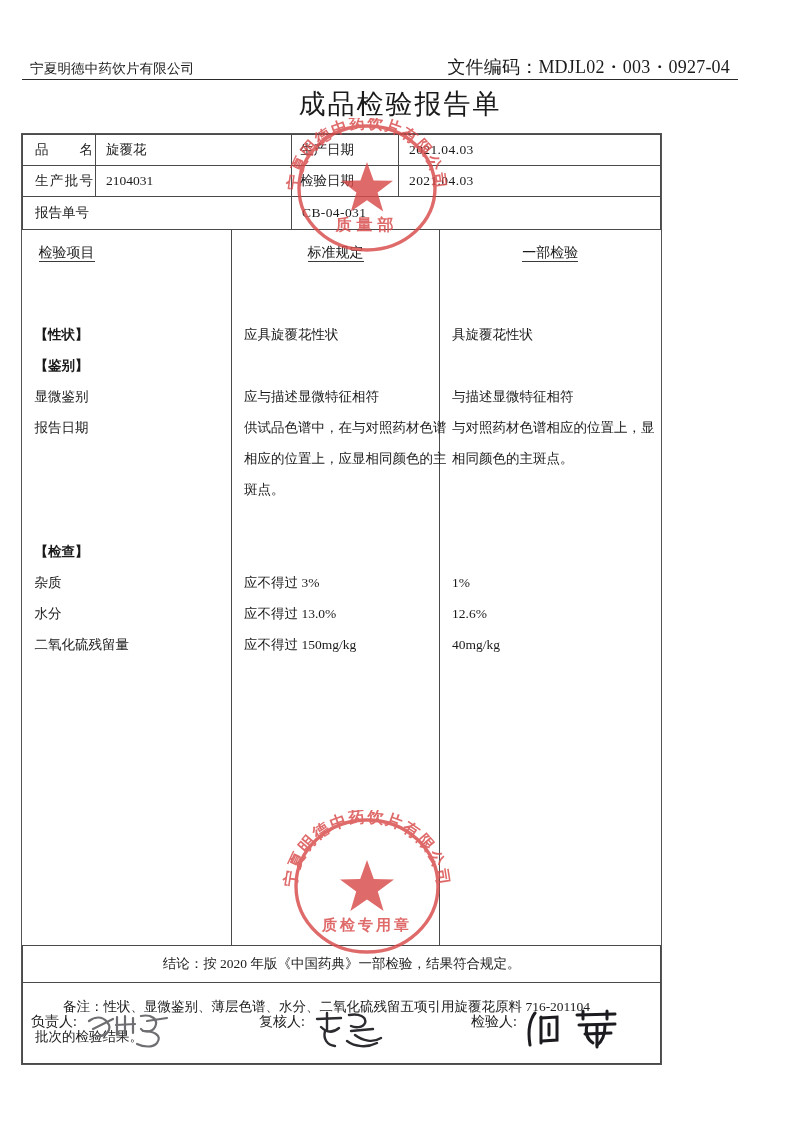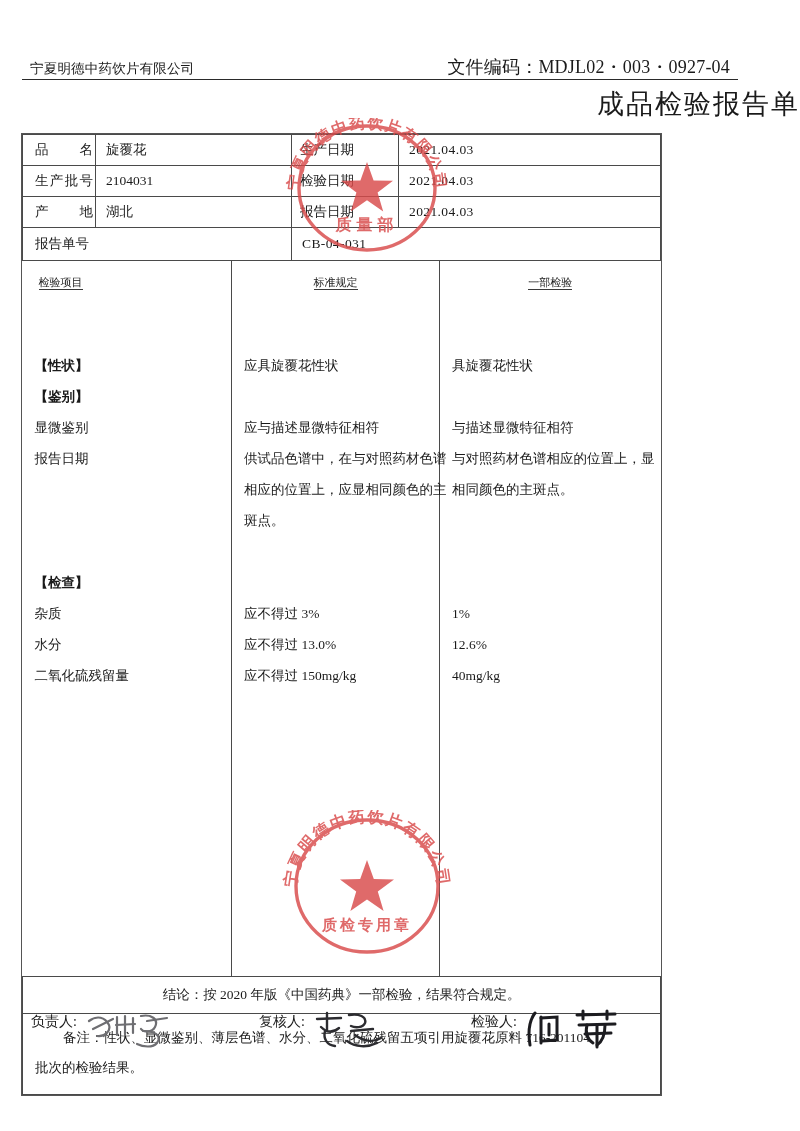--- a/index.html
+++ b/index.html
@@ -48,21 +48,21 @@
   .doc-code {
     font-size: 18px;
     white-space: nowrap;
   }
 
   .doc-title {
     position: absolute;
     left: 0;
     top: 86px;
     width: 800px;
-    text-align: right;
+    text-align: center;
     font-size: 27px;
     letter-spacing: 2px;
     font-weight: 400;
   }
 
   
   .sheet {
     position: absolute;
     left: 21px;
     top: 133px;
@@ -129,21 +129,21 @@
   .col {
     position: relative;
     box-sizing: border-box;
   }
   .col-item   { width: 237px; border-right: 1px solid #4a4a4a; }
   .col-spec   { width: 208px; border-right: 1px solid #4a4a4a; }
   .col-result { width: 244px; }
 
   .col-head {
     text-align: center;
-    font-size: 11px;
+    font-size: 14px;
     padding-top: 14px;
     height: 24px;
   }
   .col-head span {
     border-bottom: 1px solid #3a3a3a;
     padding-bottom: 1px;
   }
   .col-head.left {
     text-align: left;
     padding-left: 16px;
@@ -239,28 +239,20 @@
         <td class="val" colspan="1" style="width:185px">旋覆花</td>
         <td class="date-lbl">生产日期</td>
         <td class="date-val">2021.04.03</td>
       </tr>
       <tr>
         <td class="lbl">
           <span class="lbl-spread">生产批号</span>
         </td>
         <td class="val">2104031</td>
         <td class="date-lbl">检验日期</td>
-        <td class="date-val">2021.04.03</td>
-      </tr>
-      <tr>
-        <td class="lbl">
-          <span class="lbl-spread">产地</span>
-        </td>
-        <td class="val">湖北</td>
-        <td class="date-lbl">报告日期</td>
         <td class="date-val">2021.04.03</td>
       </tr>
       <tr>
         <td class="reportno-lbl" colspan="2">报告单号</td>
         <td class="reportno-val" colspan="2">CB-04-031</td>
       </tr>
 
       <tr>
         <td class="results-cell" colspan="4">
           <div class="results">

